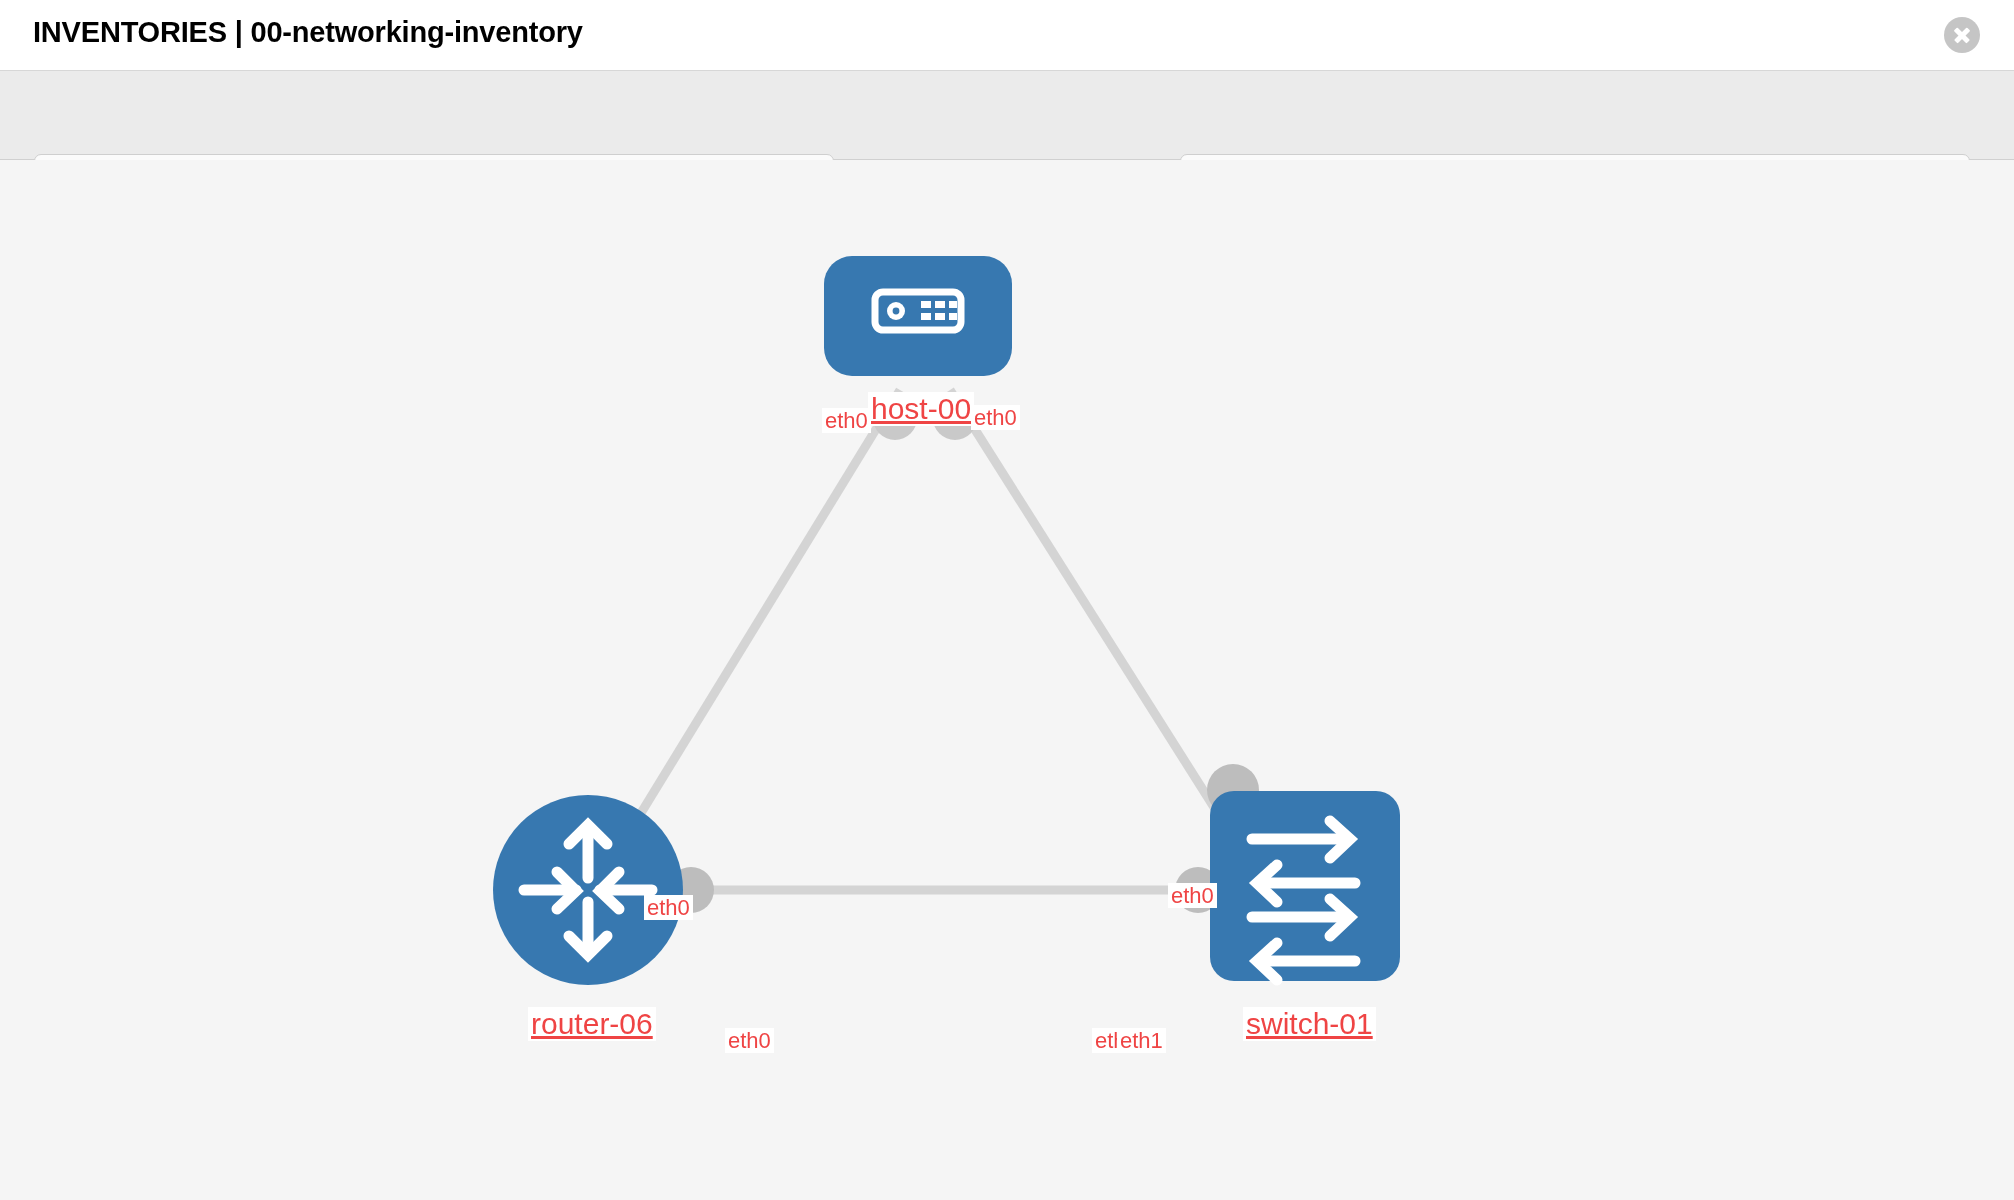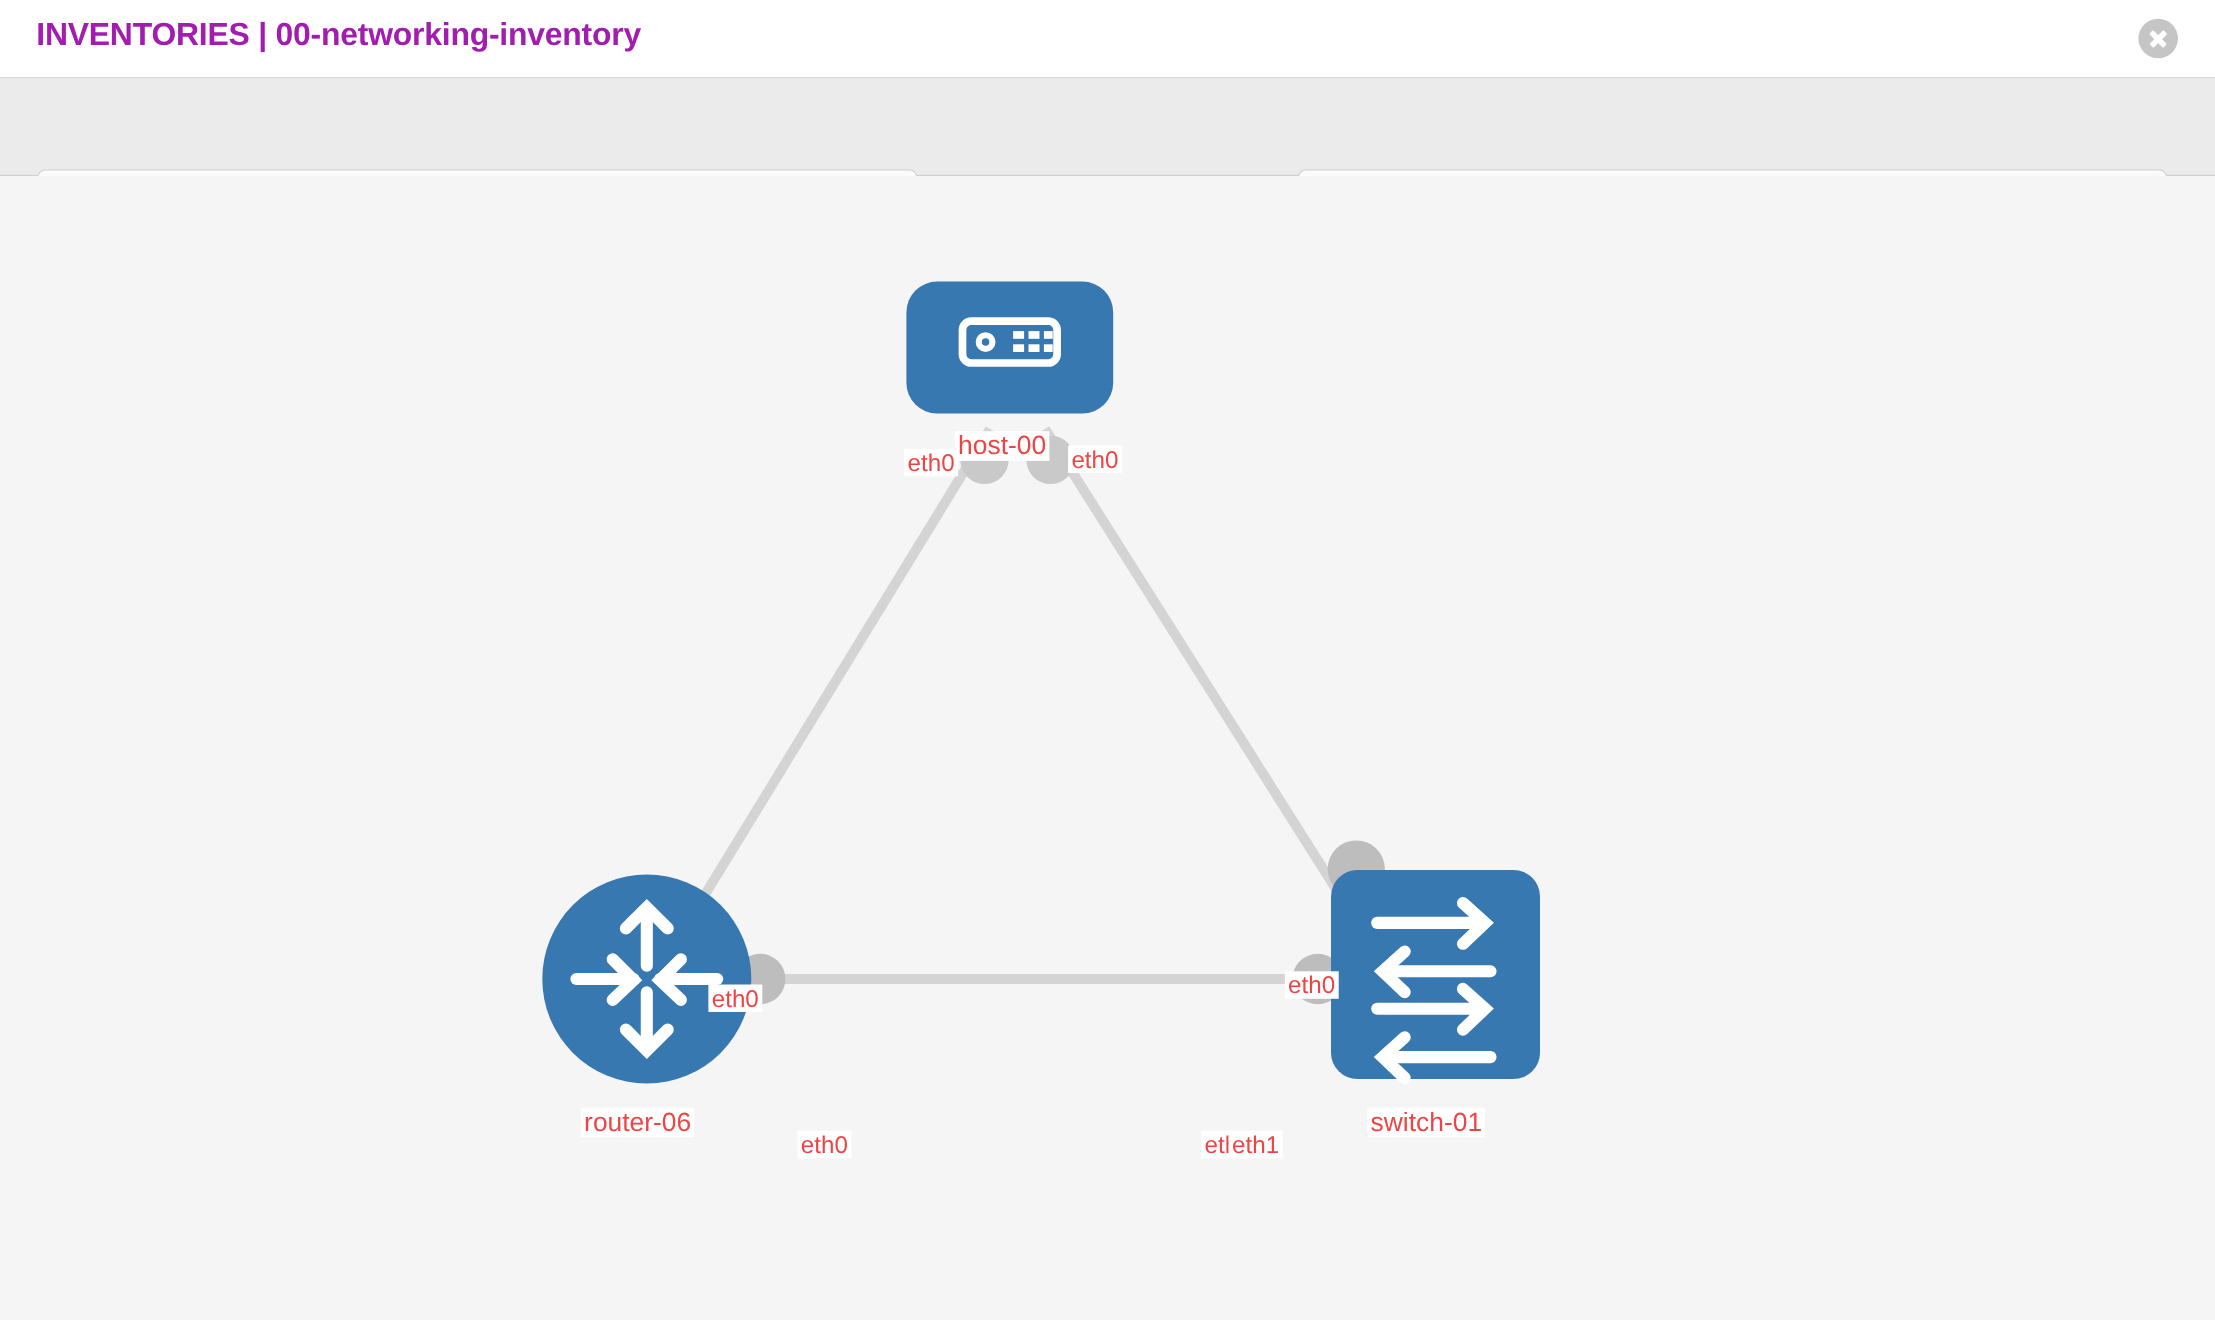--- a/index.html
+++ b/index.html
@@ -19,21 +19,21 @@
   
   .header {
     position: absolute; left: 0; top: 0;
     width: 2014px; height: 70px;
     background: #ffffff;
   }
   .header-title {
     position: absolute; left: 33px; top: 16px;
     font-size: 29px;
     font-weight: bold;
-    color: #a21caf;
+    color: #000000;
     letter-spacing: -0.2px;
     white-space: nowrap;
   }
   .close-btn {
     position: absolute; left: 1944px; top: 17px;
     width: 36px; height: 36px;
     border-radius: 50%;
     background: #c5c5c5;
     cursor: pointer;
   }
@@ -101,21 +101,21 @@
   .canvas-svg { position: absolute; left: 0; top: 0; }
 
   
   .nlabel {
     position: absolute;
     background: #ffffff;
     color: #ef4444;
     white-space: nowrap;
     line-height: 1.05;
   }
-  .node-name { font-size: 24px; padding: 1px 3px; }
+  .node-name { font-size: 30px; padding: 1px 3px; text-decoration: underline; }
   .iface     { font-size: 22px; padding: 1px 3px; }
 </style>
 </head>
 <body>
 
 <div id="app">
 
   <div class="header">
     <div class="header-title">INVENTORIES | 00-networking-inventory</div>
     <div class="close-btn" title="close"></div>

